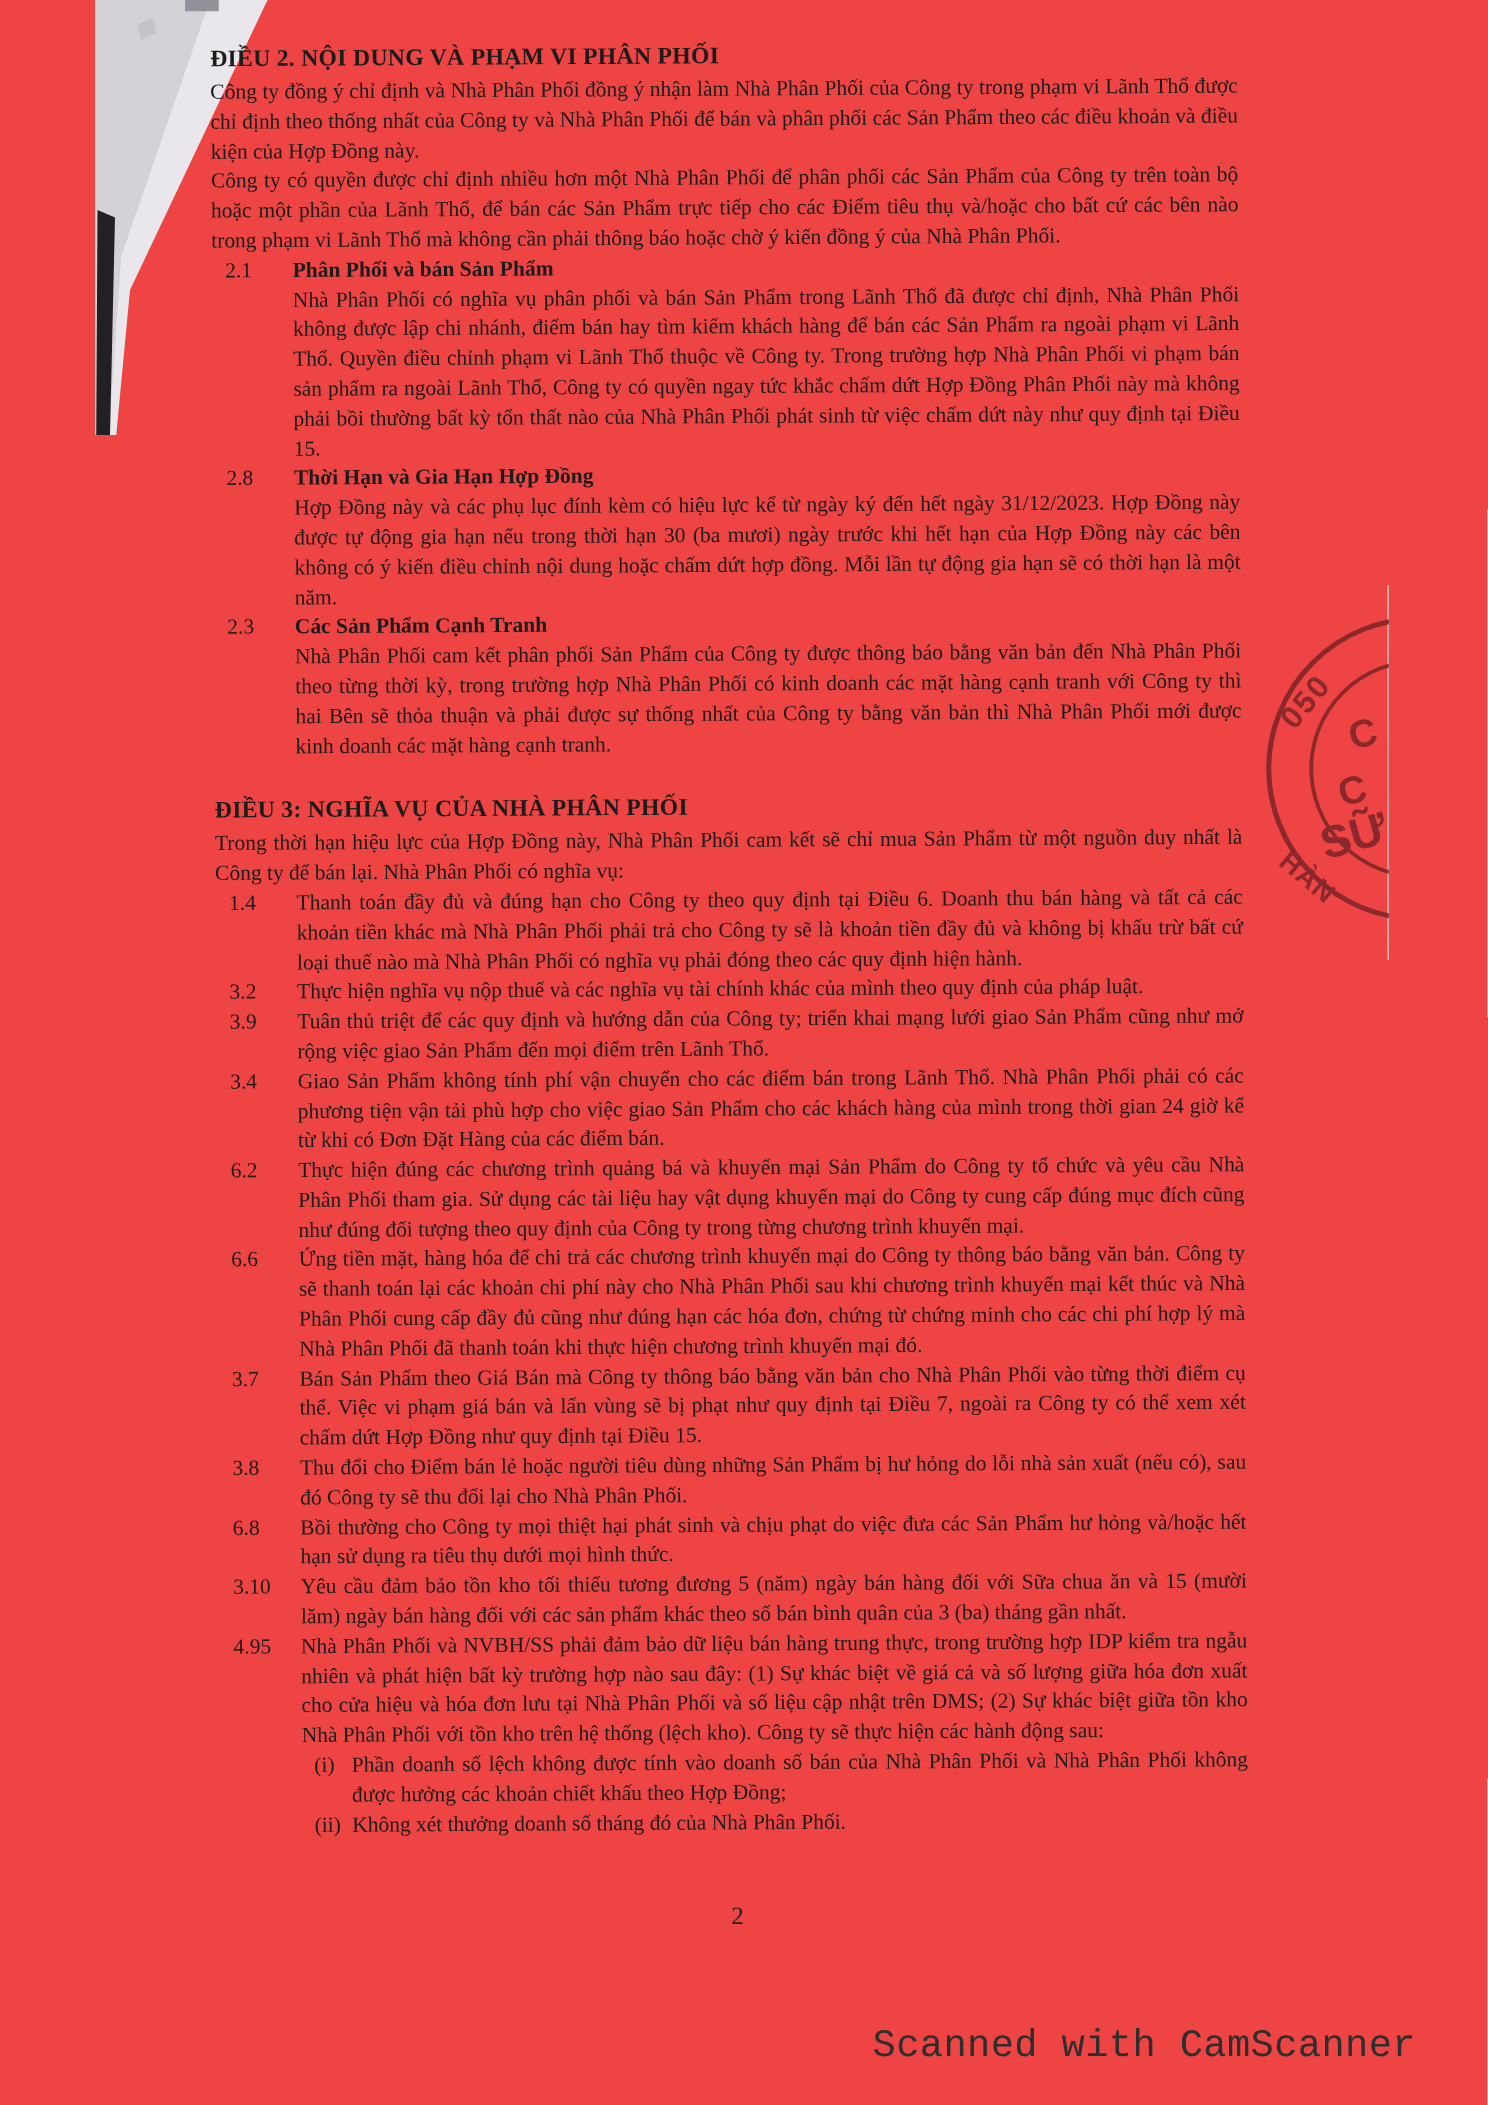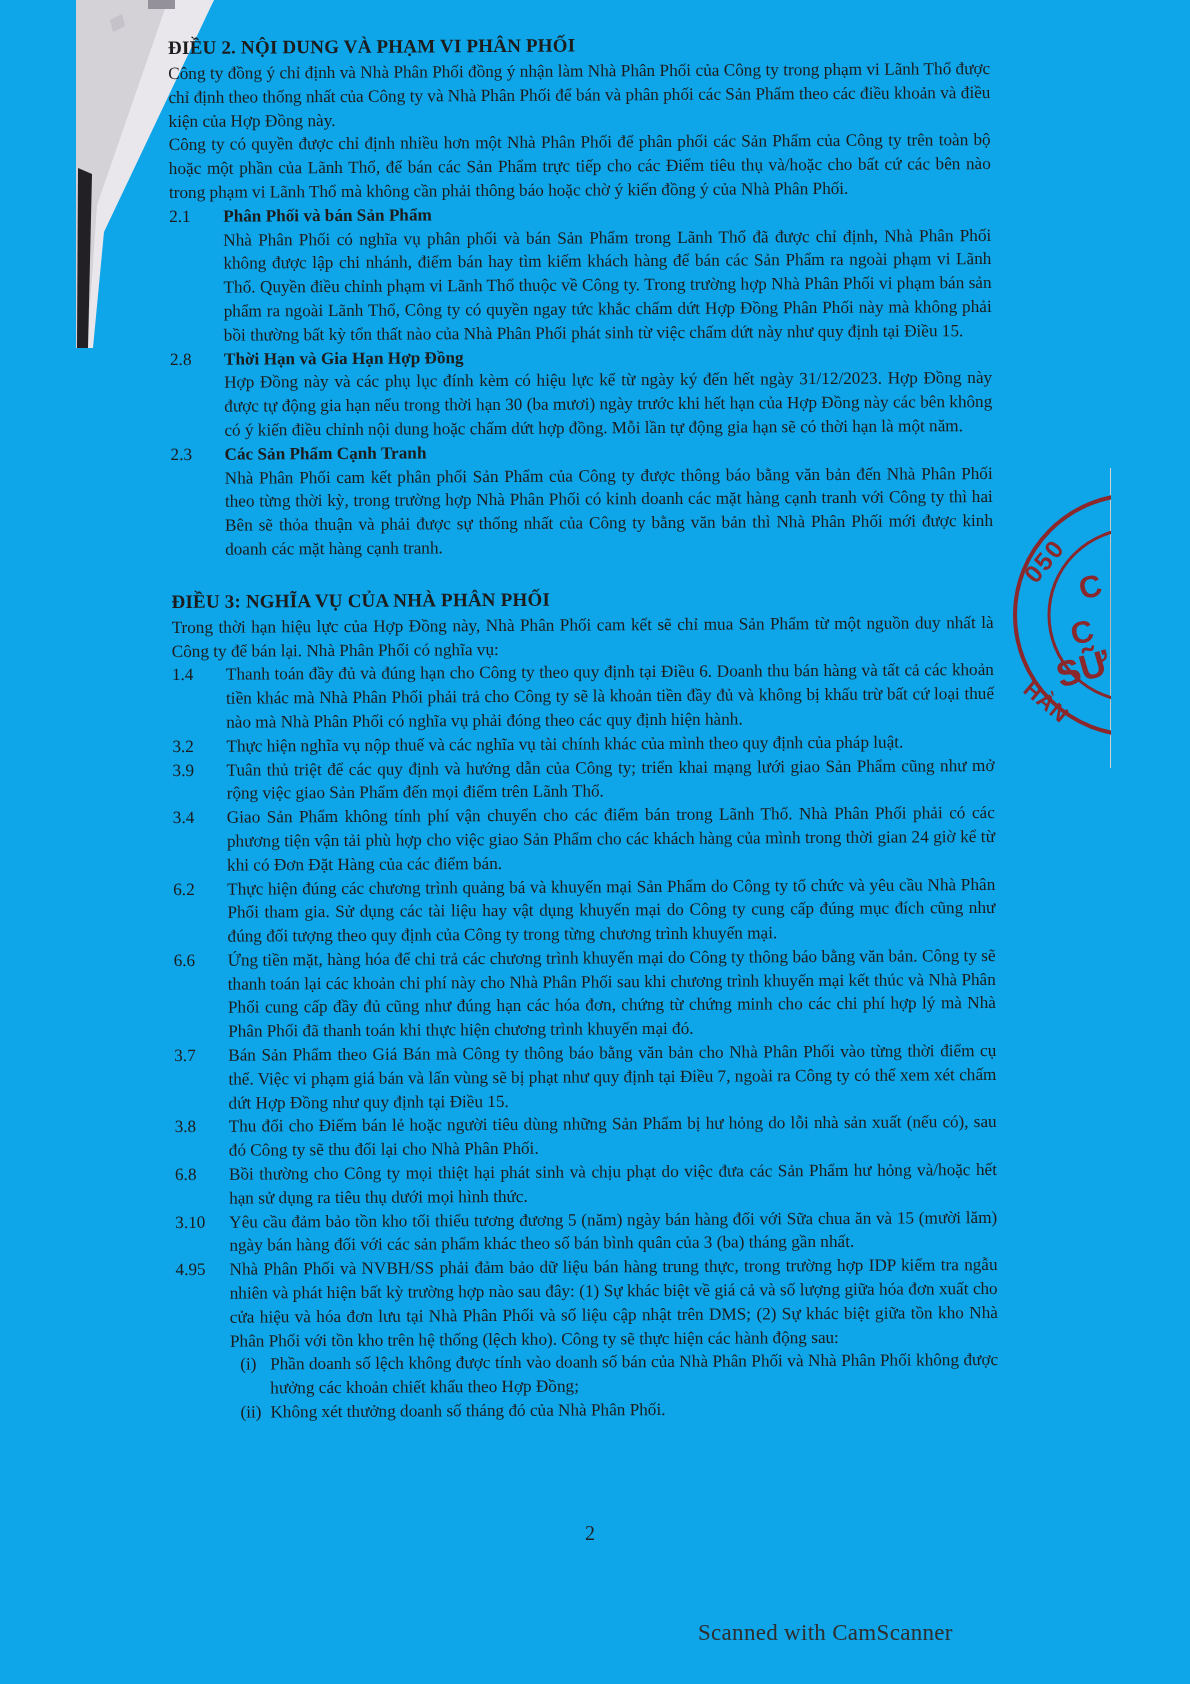--- a/index.html
+++ b/index.html
@@ -1,39 +1,39 @@
 <!DOCTYPE html>
 <html><head>
 <meta charset="utf-8">
 <style>
   html,body{margin:0;padding:0;background:#ffffff;}
   .page{
     position:relative;
     width:1190px;height:1684px;
-    background:#0ea5e9;
+    background:#ef4444;
     overflow:hidden;
     font-family:"Liberation Serif","DejaVu Serif",serif;
     color:#1c1c1c;
   }
   
   .corner-artifact{position:absolute;left:0;top:0;}
   
   .content{
     position:absolute;left:168px;top:34px;width:822px;
     font-size:17.2px;line-height:23.8px;
     transform:rotate(-0.35deg);transform-origin:0 0;
   }
   .content h1{
     font-size:19px;line-height:28px;margin:0;font-weight:bold;
     letter-spacing:.2px;
   }
   .content h1.h3{margin-top:26px;}
   .content p{margin:0;text-align:justify;}
   .item{display:flex;align-items:flex-start;}
-  .item .num{width:54px;flex-shrink:0;}
+  .item .num{width:54px;flex-shrink:0;margin-left:11px;}
   .item .body{flex:1;min-width:0;}
   .subtitle{font-weight:bold;}
   .subitem{display:flex;padding-left:10px;}
   .subitem .marker{width:30px;flex-shrink:0;}
   .subitem p{flex:1;}
   
   .stamp-clip{
     position:absolute;left:1008px;top:486px;width:103px;height:262px;
     overflow:hidden;pointer-events:none;
   }
@@ -44,22 +44,22 @@
     background:linear-gradient(#d8d4d4,#b9b4b4,#d8d4d4);
   }
   
   .page-number{
     position:absolute;left:560px;top:1522px;width:60px;
     text-align:center;font-size:20px;color:#222;
   }
   
   .footer{
     position:absolute;left:698px;top:1620px;
-    font-family:Liberation Serif, serif;
-    font-size:23px;color:#2e2e2e;letter-spacing:.3px;
+    font-family:Liberation Mono, monospace;
+    font-size:31px;color:#2e2e2e;letter-spacing:.3px;
   }
 </style>
 </head>
 <body>
 
 <div class="page">
 
   <svg class="corner-artifact" width="240" height="360" viewBox="0 0 240 360">
     <polygon points="76,0 214,0 150,95 102,218 90,348 76,348" fill="#d4d1d7"></polygon>
     <polygon points="168,0 214,0 104,232 93,348 87,348 97,205" fill="#e9e7ec"></polygon>

